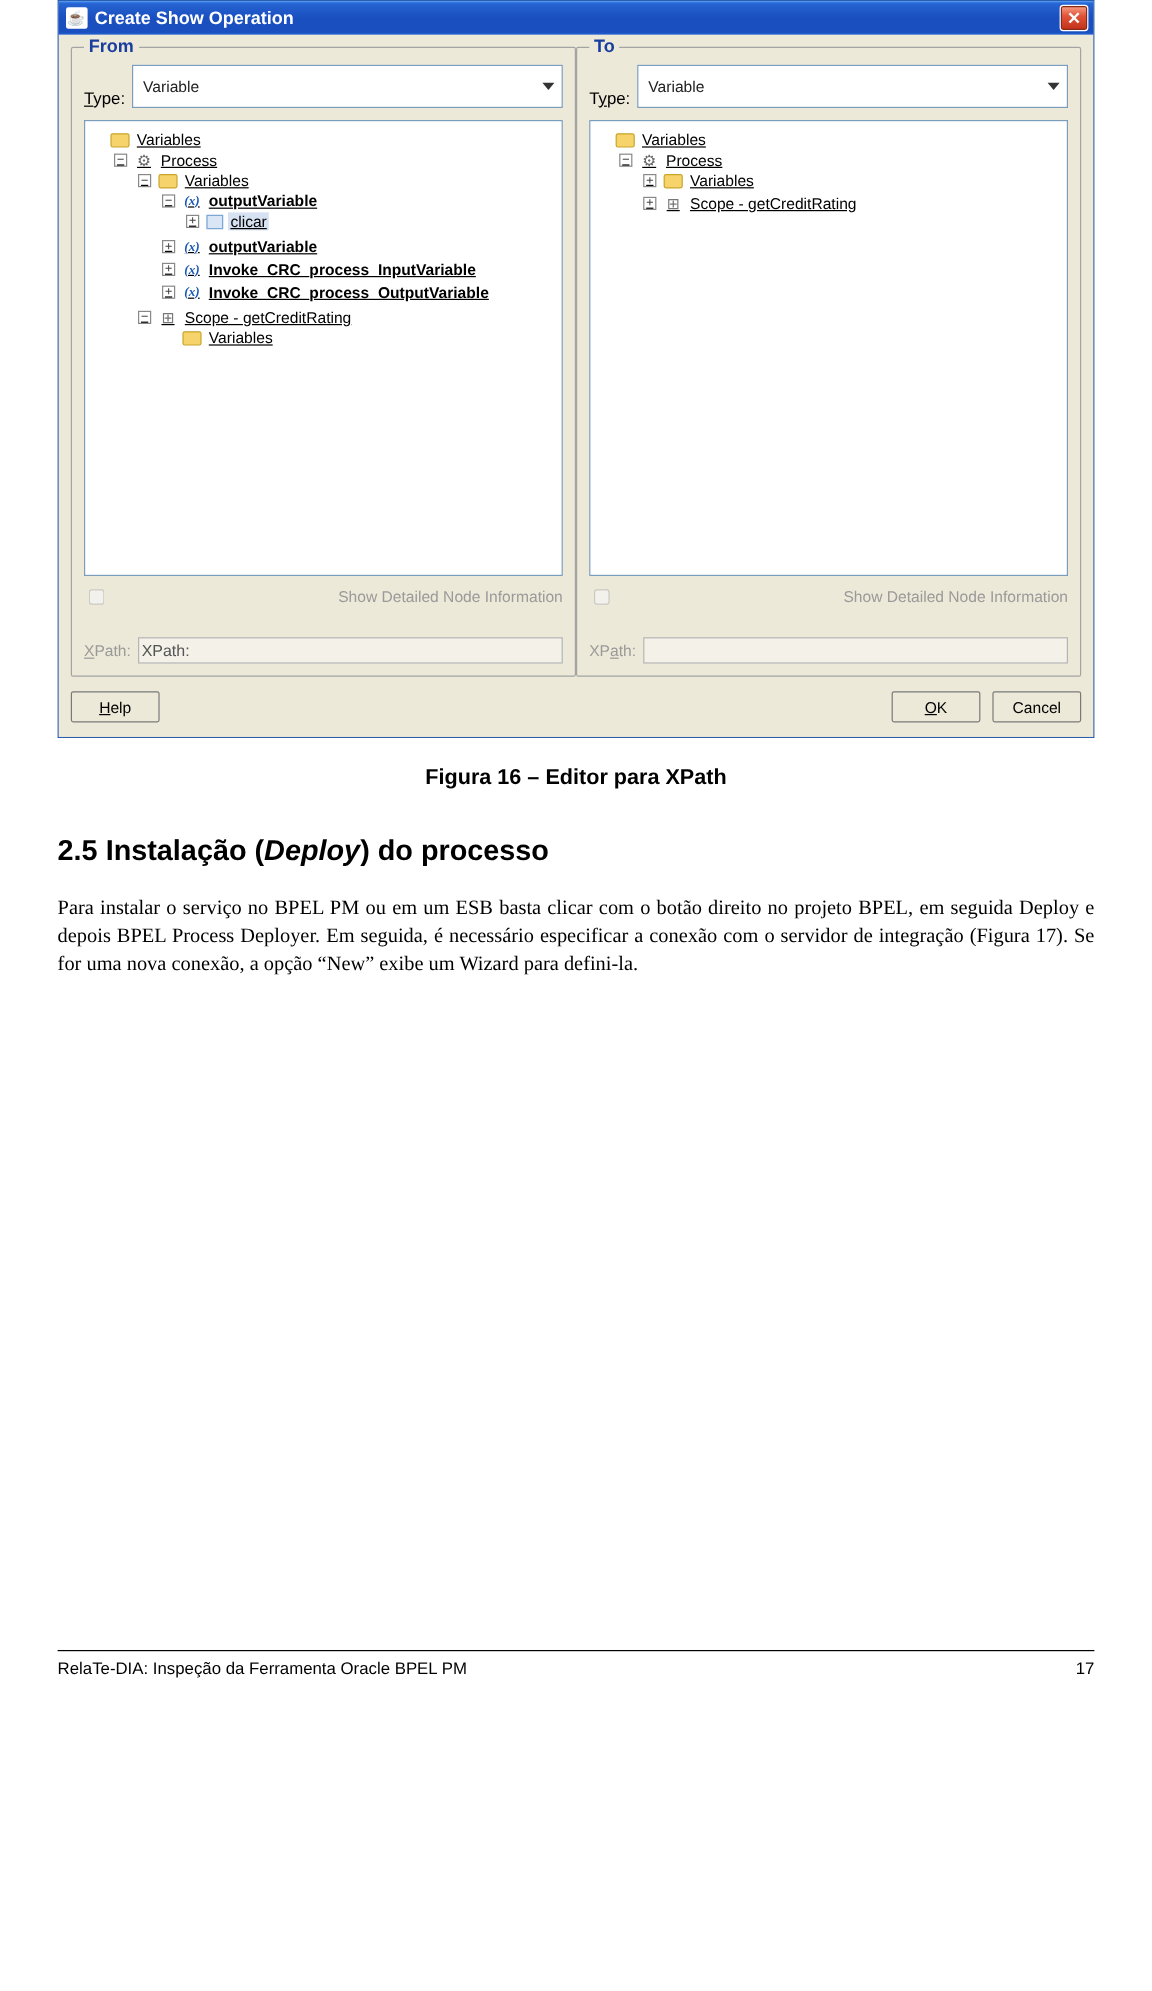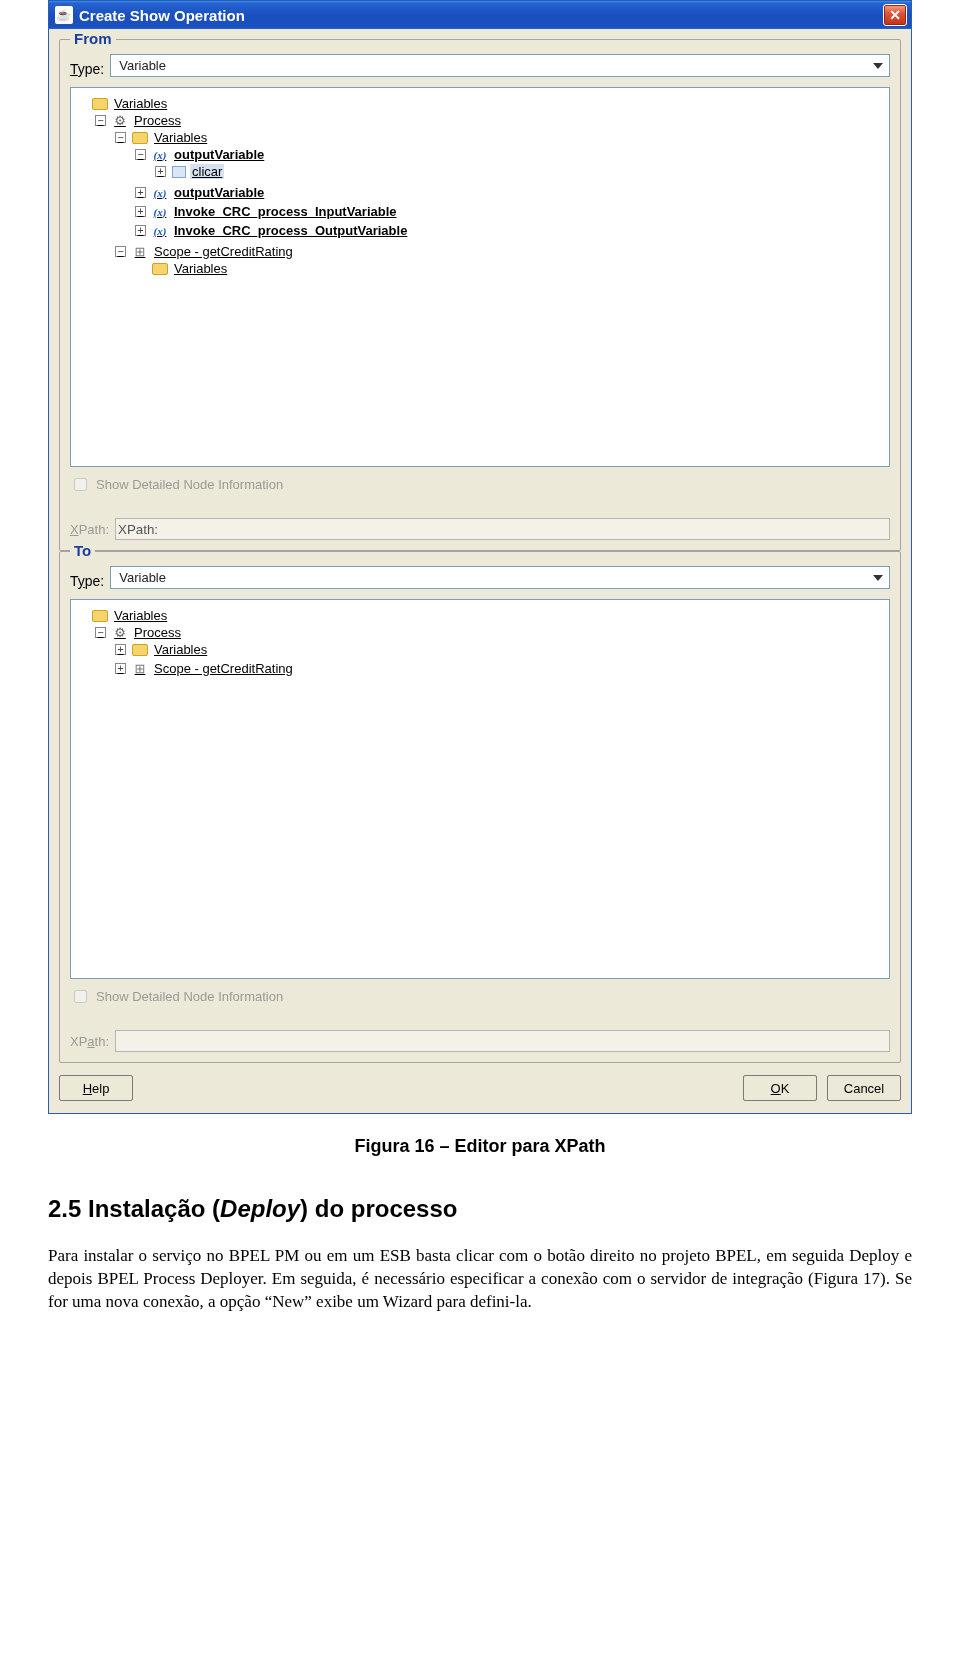--- a/index.html
+++ b/index.html
@@ -47,21 +47,20 @@
     display:flex; align-items:center; justify-content:center;
     color:#fff; font-weight:bold; font-size:14px;
     box-shadow: 0 0 0 1px #8a2a14 inset;
   }
   .win-body {
     padding: 10px 10px 12px 10px;
     background: #ece9d8;
   }
   .panels {
     display: flex;
-    flex-direction: column;
   }
   .fieldset {
     flex: 1;
     border: 1px solid #a4a4a4;
     border-radius: 2px;
     padding: 8px 10px 10px 10px;
     background: #ece9d8;
     position: relative;
   }
   .legend {
@@ -74,21 +73,21 @@
     font-weight: bold;
     font-size: 15px;
   }
   .row-type {
     display:flex; align-items:flex-end; gap:6px;
     margin-top: 6px;
   }
   .row-type label { font-size: 14px; }
   .select {
     flex:1;
-    height: 23px;
+    height: 36px;
     background:#fff;
     border:1px solid #7b9ebd;
     display:flex; align-items:center; justify-content:space-between;
     padding: 0 6px 0 8px;
     font-size: 13px;
     color:#222;
   }
   .select .caret {
     width:0;height:0;border-left:5px solid transparent;border-right:5px solid transparent;border-top:6px solid #333;
   }
@@ -135,20 +134,21 @@
   .ico-scope { color:#777;}
   .ico-scope::before{content:"⊞";font-size:13px;}
   .node-label { padding:0 2px; }
   .bold { font-weight:bold; }
   .sel { background:#d6e2f2; }
   .row-check {
     margin-top: 8px;
     display:flex; align-items:center; gap:6px;
     color:#9a9a9a;
     font-size:13px;
+    justify-content:space-between;
   }
   .row-check input { accent-color:#888; }
   .row-xpath {
     margin-top:24px;
     display:flex; align-items:center; gap:6px;
     color:#9a9a9a;
     font-size:13px;
   }
   .row-xpath input[type=text]{
     flex:1; height:22px; background:#f3f1e8; border:1px solid #b5b5b5;
@@ -391,14 +391,19 @@
 </div>
 
 <div class="fig-caption">Figura 16 – Editor para XPath</div>
 
 <h2 class="sec-heading">
   <span>2.5</span><span> Instalação (</span><i>Deploy</i><span>) do processo</span>
 </h2>
 
 <p class="body-para">Para instalar o serviço no BPEL PM ou em um ESB basta clicar com o botão direito no projeto BPEL, em seguida Deploy e depois BPEL Process Deployer. Em seguida, é necessário especificar a conexão com o servidor de integração (Figura 17). Se for uma nova conexão, a opção “New” exibe um Wizard para defini-la.</p>
 
-
+<div class="footer">
+  <span>RelaTe-DIA: Inspeção da Ferramenta Oracle BPEL PM</span>
+  <span class="grow"></span>
+  <span>17</span>
 </div>
 
+</div>
+
 </body></html>

